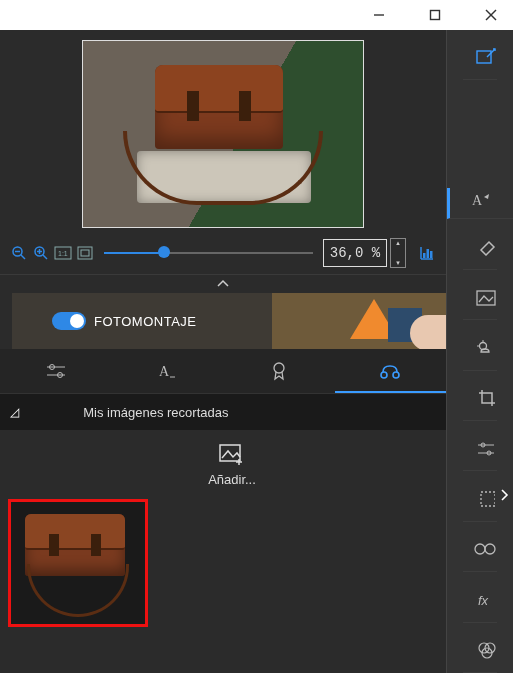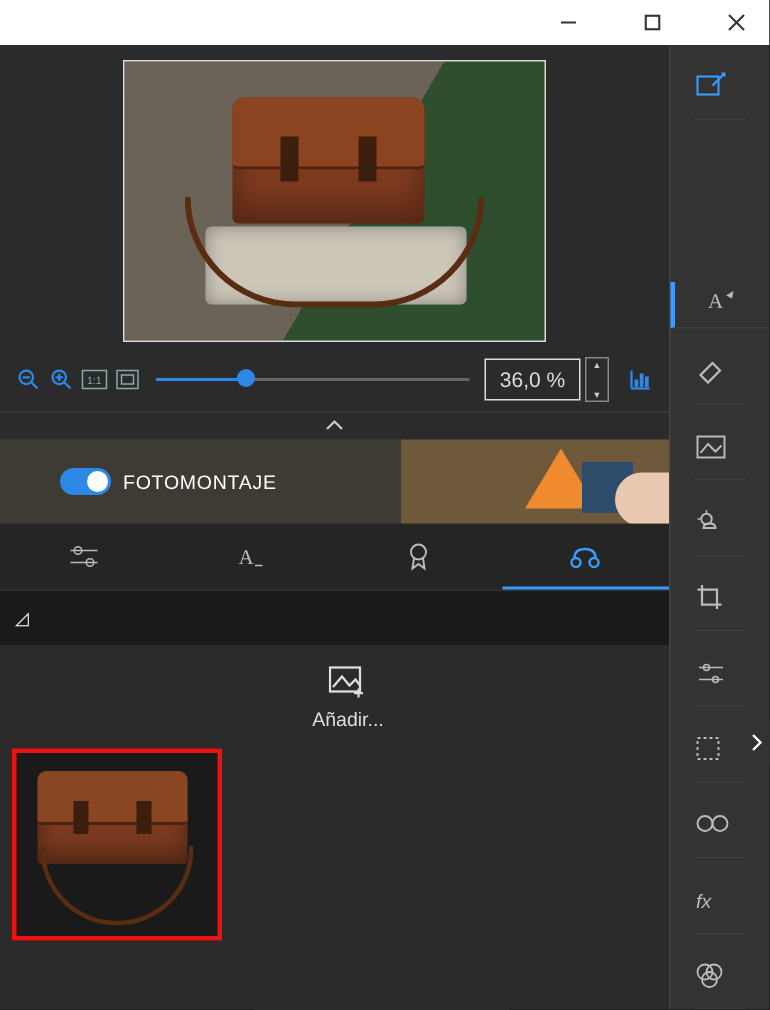--- a/index.html
+++ b/index.html
@@ -49,21 +49,21 @@
   align-items: center;
   gap: 12px;
   padding-top: 12px;
   border-left: 1px solid #444;
 }
 .sidebar .sicon {
   width: 34px;
   height: 34px;
   display: flex;
   align-items: center;
-  justify-content: flex-start;
+  justify-content: flex-end;
   color: #bbb;
   border-bottom: 1px solid rgba(255,255,255,0.05);
   padding-bottom: 6px;
 }
 .sidebar .sicon.active { color: #3a9bff; }
 .sidebar .sicon.activebar {
   border-left: 3px solid #3a9bff;
   width: 66px;
   box-sizing: border-box;
 }
@@ -136,21 +136,21 @@
 }
 .slider .track { position:absolute; top:1px; left:0; right:0; height:2px; background:#666; }
 .slider .trackfill { position:absolute; top:1px; left:0; width:28%; height:2px; background:#2e88e6; }
 .slider .thumb {
   position:absolute; left:26%; top:-5px; width:12px; height:12px; border-radius:50%;
   background:#2e88e6;
 }
 .zoomfield {
   border:1px solid #ddd; background:#2b2b2b; color:#ddd;
   width:62px; height:26px; display:flex; align-items:center; justify-content:center;
-  font-size:14px; position:relative;
+  font-size:14px; position:relative;font-family:Liberation Mono, monospace;
 }
 .zoomstep {
   width:14px;
   height:28px;
   border:1px solid #888;
   display:flex; flex-direction:column;
   justify-content:space-between; align-items:center;
   font-size:7px; color:#ccc;
   margin-left:-1px;
 }
@@ -159,20 +159,21 @@
   height:18px; display:flex; justify-content:center; align-items:center; color:#ddd;
   border-top:1px solid #3a3a3a;
 }
 
 .montage-strip {
   height:56px;
   position:relative;
   overflow:hidden;
   display:flex; align-items:center;
   background: linear-gradient(90deg,#3e3a34 0 60%, #6e5a3a 60%);
+  margin-left: 12px;
 }
 .montage-strip .shapes {
   position:absolute; right:24px; top:6px;
 }
 .montage-strip .shapes .tri {
   width:0;height:0;border-left:24px solid transparent;border-right:24px solid transparent;border-bottom:40px solid #f08a2e; display:inline-block;
 }
 .montage-strip .shapes .sq {
   width:34px;height:34px;background:#2d4b6b;display:inline-block;margin-left:-10px;vertical-align:bottom;
 }
@@ -366,20 +367,21 @@
         <svg width="22" height="20" viewBox="0 0 22 20">
             <path d="M4 12 Q4 6 11 6 Q18 6 18 12" fill="none" stroke="#3a9bff" stroke-width="1.6"></path>
             <circle cx="5" cy="15" r="3" fill="none" stroke="#3a9bff" stroke-width="1.6"></circle>
             <circle cx="17" cy="15" r="3" fill="none" stroke="#3a9bff" stroke-width="1.6"></circle>
           </svg>
       </div>
     </div>
 
     <div class="section-header">
       <span class="arrow">◿</span>
+      <span class="title">Mis imágenes recortadas</span>
     </div>
 
     <div class="actions">
       <div class="act">
         <div class="ic">
           <svg width="26" height="22" viewBox="0 0 26 22">
               <rect x="1" y="1" width="20" height="16" fill="none" stroke="#ddd" stroke-width="1.5"></rect>
               <polyline points="3,14 9,7 14,13 18,9 21,13" fill="none" stroke="#ddd" stroke-width="1.5"></polyline>
               <line x1="20" y1="15" x2="20" y2="21" stroke="#ddd" stroke-width="1.5"></line>
               <line x1="17" y1="18" x2="23" y2="18" stroke="#ddd" stroke-width="1.5"></line>

